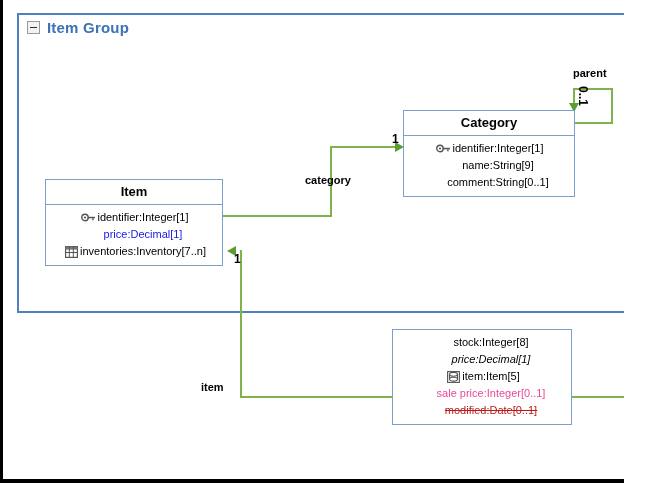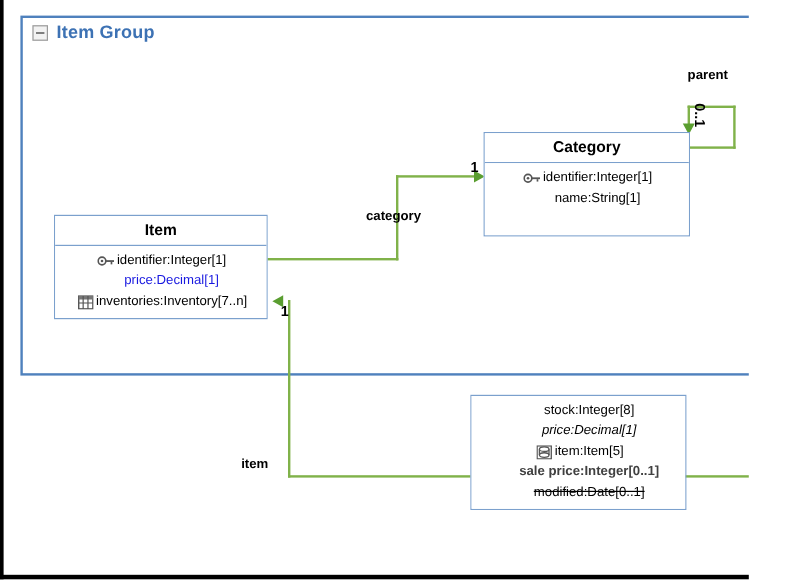--- a/index.html
+++ b/index.html
@@ -100,22 +100,22 @@
   .attr-icon {
     width: 18px;
     min-width: 18px;
     height: 14px;
     display: flex;
     align-items: center;
     justify-content: center;
   }
   .attr-text { line-height: 15px; }
   .attr-text.blue   { color: #1818e0; }
-  .attr-text.green  { color: #404040; font-weight: bold; }
-  .attr-text.red    { color: #000000; text-decoration: line-through; }
+  .attr-text.green  { color: #ec4899; font-weight: normal; }
+  .attr-text.red    { color: #b91c1c; text-decoration: line-through; }
   .attr-text.italic { font-style: italic; }
 
   
   .edge {
     position: absolute;
     background: #80b24a;
     z-index: 2;
   }
   .edge-h { height: 2px; }
   .edge-v { width: 2px; }
@@ -172,21 +172,21 @@
   <div class="group-header">
     <span class="collapse-box"></span>
     <span class="group-title">Item Group</span>
   </div>
 
   <div class="edge edge-h" style="left:572px; top:122px; width:38px;"></div>
   <div class="edge edge-v" style="left:608px; top:88px;  height:36px;"></div>
   <div class="edge edge-h" style="left:570px; top:88px;  width:40px;"></div>
   <div class="edge edge-v" style="left:570px; top:88px;  height:20px;"></div>
   <div class="arrow arrow-down" style="left:566px; top:103px;"></div>
-  <div class="edge-label" style="left:570px; top:57px;">parent</div>
+  <div class="edge-label" style="left:570px; top:67px;">parent</div>
   <div class="mult-label vertical" style="left:573px; top:86px;">0..1</div>
 
   <div class="edge edge-h" style="left:219px; top:215px; width:110px;"></div>
   <div class="edge edge-v" style="left:327px; top:146px; height:71px;"></div>
   <div class="edge edge-h" style="left:327px; top:146px; width:70px;"></div>
   <div class="arrow arrow-right" style="left:392px; top:142px;"></div>
   <div class="edge-label" style="left:302px; top:174px;">category</div>
   <div class="mult-label" style="left:389px; top:132px;">1</div>
 
   <div class="edge edge-v" style="left:237px; top:250px;  height:148px;"></div>
@@ -245,25 +245,26 @@
             <circle cx="4" cy="5.5" r="1.1" fill="#555"></circle>
             <rect x="6.6" y="4.8" width="7.4" height="1.5" fill="#555"></rect>
             <rect x="11.2" y="6.3" width="1.4" height="2" fill="#555"></rect>
           </svg>
         </span>
         <span class="attr-text">identifier:Integer[1]</span>
       </div>
 
       <div class="attr-row">
         <span class="attr-icon"></span>
-        <span class="attr-text">name:String[1]</span>
-      </div>
-
-      <div class="attr-row">
-        <span class="attr-icon"></span>
+        <span class="attr-text">name:String[9]</span>
+      </div>
+
+      <div class="attr-row">
+        <span class="attr-icon"></span>
+        <span class="attr-text">comment:String[0..1]</span>
       </div>
 
     </div>
   </div>
 
   <div class="uml-class" style="left:389px; top:329px; width:180px;">
     <div class="uml-attrs">
 
       <div class="attr-row">
         <span class="attr-icon"></span>

